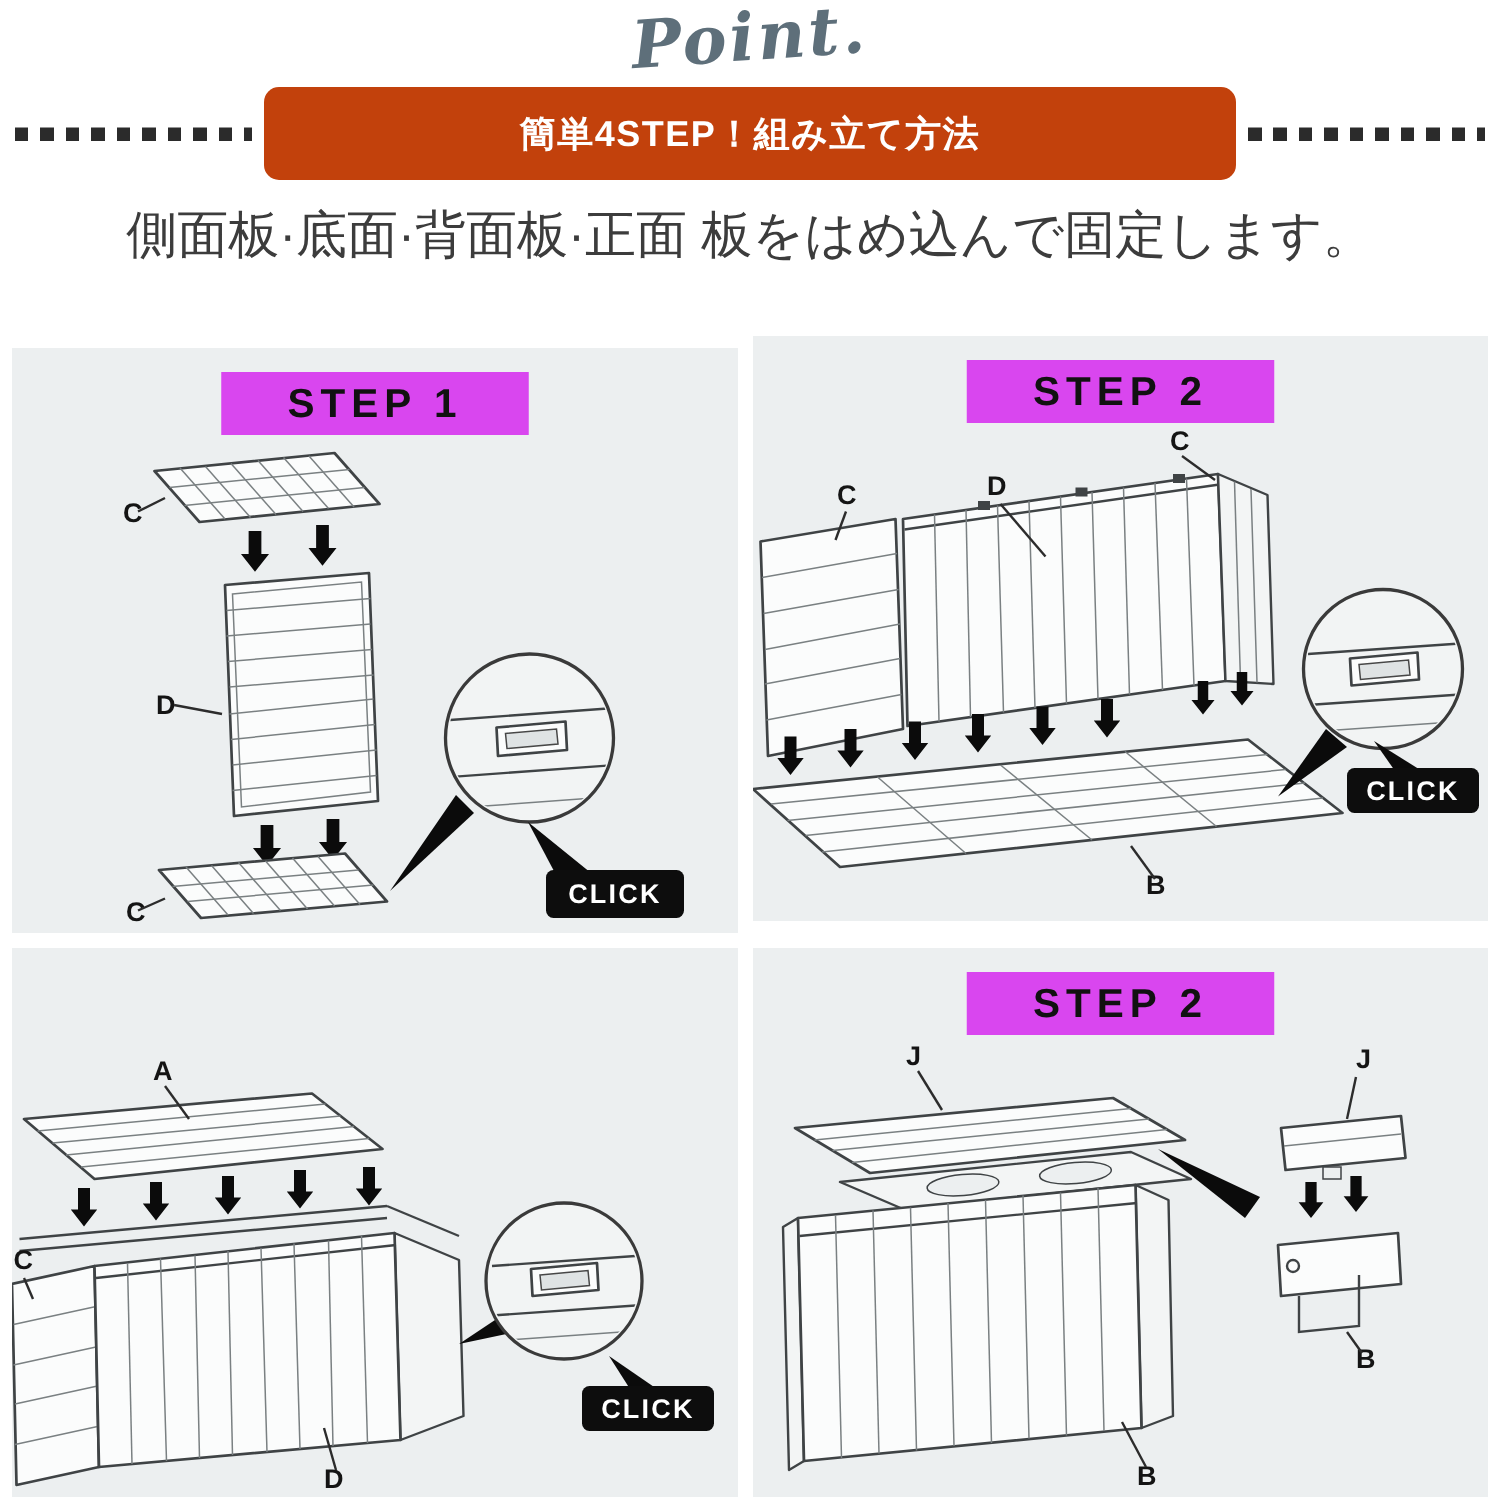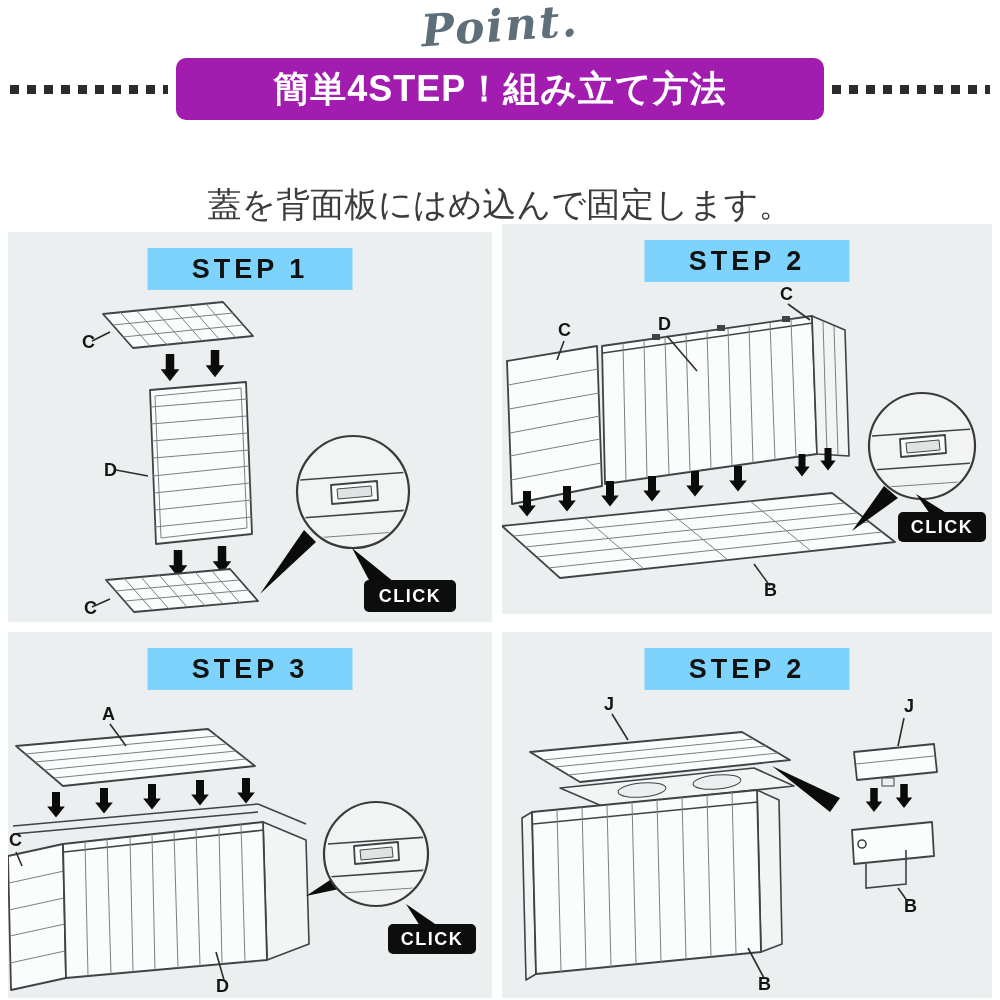--- a/index.html
+++ b/index.html
@@ -5,40 +5,40 @@
   html,body{margin:0;padding:0;background:#fff;}
   .page{position:relative;width:1000px;height:1000px;background:#ffffff;overflow:hidden;
         font-family:"Liberation Sans",sans-serif;}
 
   .point-script{position:absolute;top:0px;left:0;width:100%;text-align:center;
         font-family:"DejaVu Serif",serif;font-style:italic;font-weight:bold;
         font-size:44px;color:#5e6f7a;letter-spacing:2px;}
   .point-script span{display:inline-block;transform:rotate(-4deg);}
 
   .title-banner{position:absolute;left:176px;top:58px;width:648px;height:62px;
-        background:#a21caf;border-radius:10px;color:#ffffff;
+        background:#c2410c;border-radius:10px;color:#ffffff;
         display:flex;align-items:center;justify-content:center;
-        font-size:36px;font-weight:bold;letter-spacing:1px;}
+        font-size:24px;font-weight:bold;letter-spacing:1px;}
   .dashes{position:absolute;top:85px;height:9px;
         background:repeating-linear-gradient(90deg,#2b2b2b 0 9px,transparent 9px 17px);}
   .dashes.left{left:10px;width:158px;}
   .dashes.right{right:10px;width:158px;}
 
   .desc{position:absolute;left:0;width:100%;text-align:center;color:#3c3c3c;font-weight:500;}
   .desc1{top:134px;font-size:34px;}
   .desc2{top:182px;font-size:34px;}
 
   .quad{position:absolute;background:#eceff0;}
   #q1{left:8px;  top:232px;width:484px;height:390px;}
   #q2{left:502px;top:224px;width:490px;height:390px;}
   #q3{left:8px;  top:632px;width:484px;height:366px;}
   #q4{left:502px;top:632px;width:490px;height:366px;}
 
   .step-banner{position:absolute;top:16px;left:50%;transform:translateX(-50%);
-        width:205px;height:42px;background:#7dd3fc;color:#111111;
+        width:205px;height:42px;background:#d946ef;color:#111111;
         display:flex;align-items:center;justify-content:center;
         font-size:27px;font-weight:bold;letter-spacing:4px;}
 
   svg.illus{position:absolute;left:0;top:62px;display:block;}
 
   .pn{fill:#fbfcfc;stroke:#3f4345;stroke-width:1.8;stroke-linejoin:round;}
   .pn2{fill:#f3f5f5;stroke:#3f4345;stroke-width:1.6;stroke-linejoin:round;}
   .ln{stroke:#3f4345;stroke-width:1.6;fill:none;}
   .thin{stroke:#7a8082;stroke-width:1;fill:none;}
   .lead{stroke:#2c2c2c;stroke-width:1.6;fill:none;}
@@ -65,21 +65,21 @@
   <div class="point-script">
     <span>Point.</span>
   </div>
 
   <div class="dashes left"></div>
   <div class="title-banner">
     <span>簡単4STEP！組み立て方法</span>
   </div>
   <div class="dashes right"></div>
 
-  <div class="desc desc2">蓋を背面板にはめ込んで固定します。</div>
+  <div class="desc desc1">側面板·底面·背面板·正面 板をはめ込んで固定します。</div>
 
   <div class="quad" id="q1">
     <div class="step-banner">
       <span>STEP 1</span>
     </div>
     <svg class="illus" width="484" height="328" viewBox="0 0 484 328">
 
       <g>
         <polygon class="pn" points="95,20 215,8 245,42 125,54"></polygon>
         <line class="thin" x1="112" y1="18" x2="142" y2="52"></line>
@@ -223,23 +223,20 @@
         <polygon points="404,157 437,154 438,164 405,167" fill="#dfe3e4" stroke="#474747"></polygon>
         <line class="thin" x1="370" y1="202" x2="472" y2="195"></line>
       </g>
       <polygon class="wedge" points="428,228 414,208 446,228"></polygon>
       <rect class="clickrect" x="396" y="226" width="88" height="30" rx="5"></rect>
       <text class="clicktxt" x="440" y="247">CLICK</text>
     </svg>
   </div>
 
   <div class="quad" id="q3">
-    <div class="step-banner">
-      <span>STEP 3</span>
-    </div>
     <svg class="illus" width="484" height="304" viewBox="0 0 484 304">
 
       <g>
         <polygon class="pn" points="8,52 200,35 247,72 55,92"></polygon>
         <line class="thin" x1="17" y1="60" x2="209" y2="42"></line>
           <line class="thin" x1="27" y1="68" x2="219" y2="50"></line>
         <line class="thin" x1="36" y1="76" x2="228" y2="57"></line>
           <line class="thin" x1="46" y1="84" x2="238" y2="65"></line>
       </g>
       <text class="lbl" x="94" y="26">A</text>

